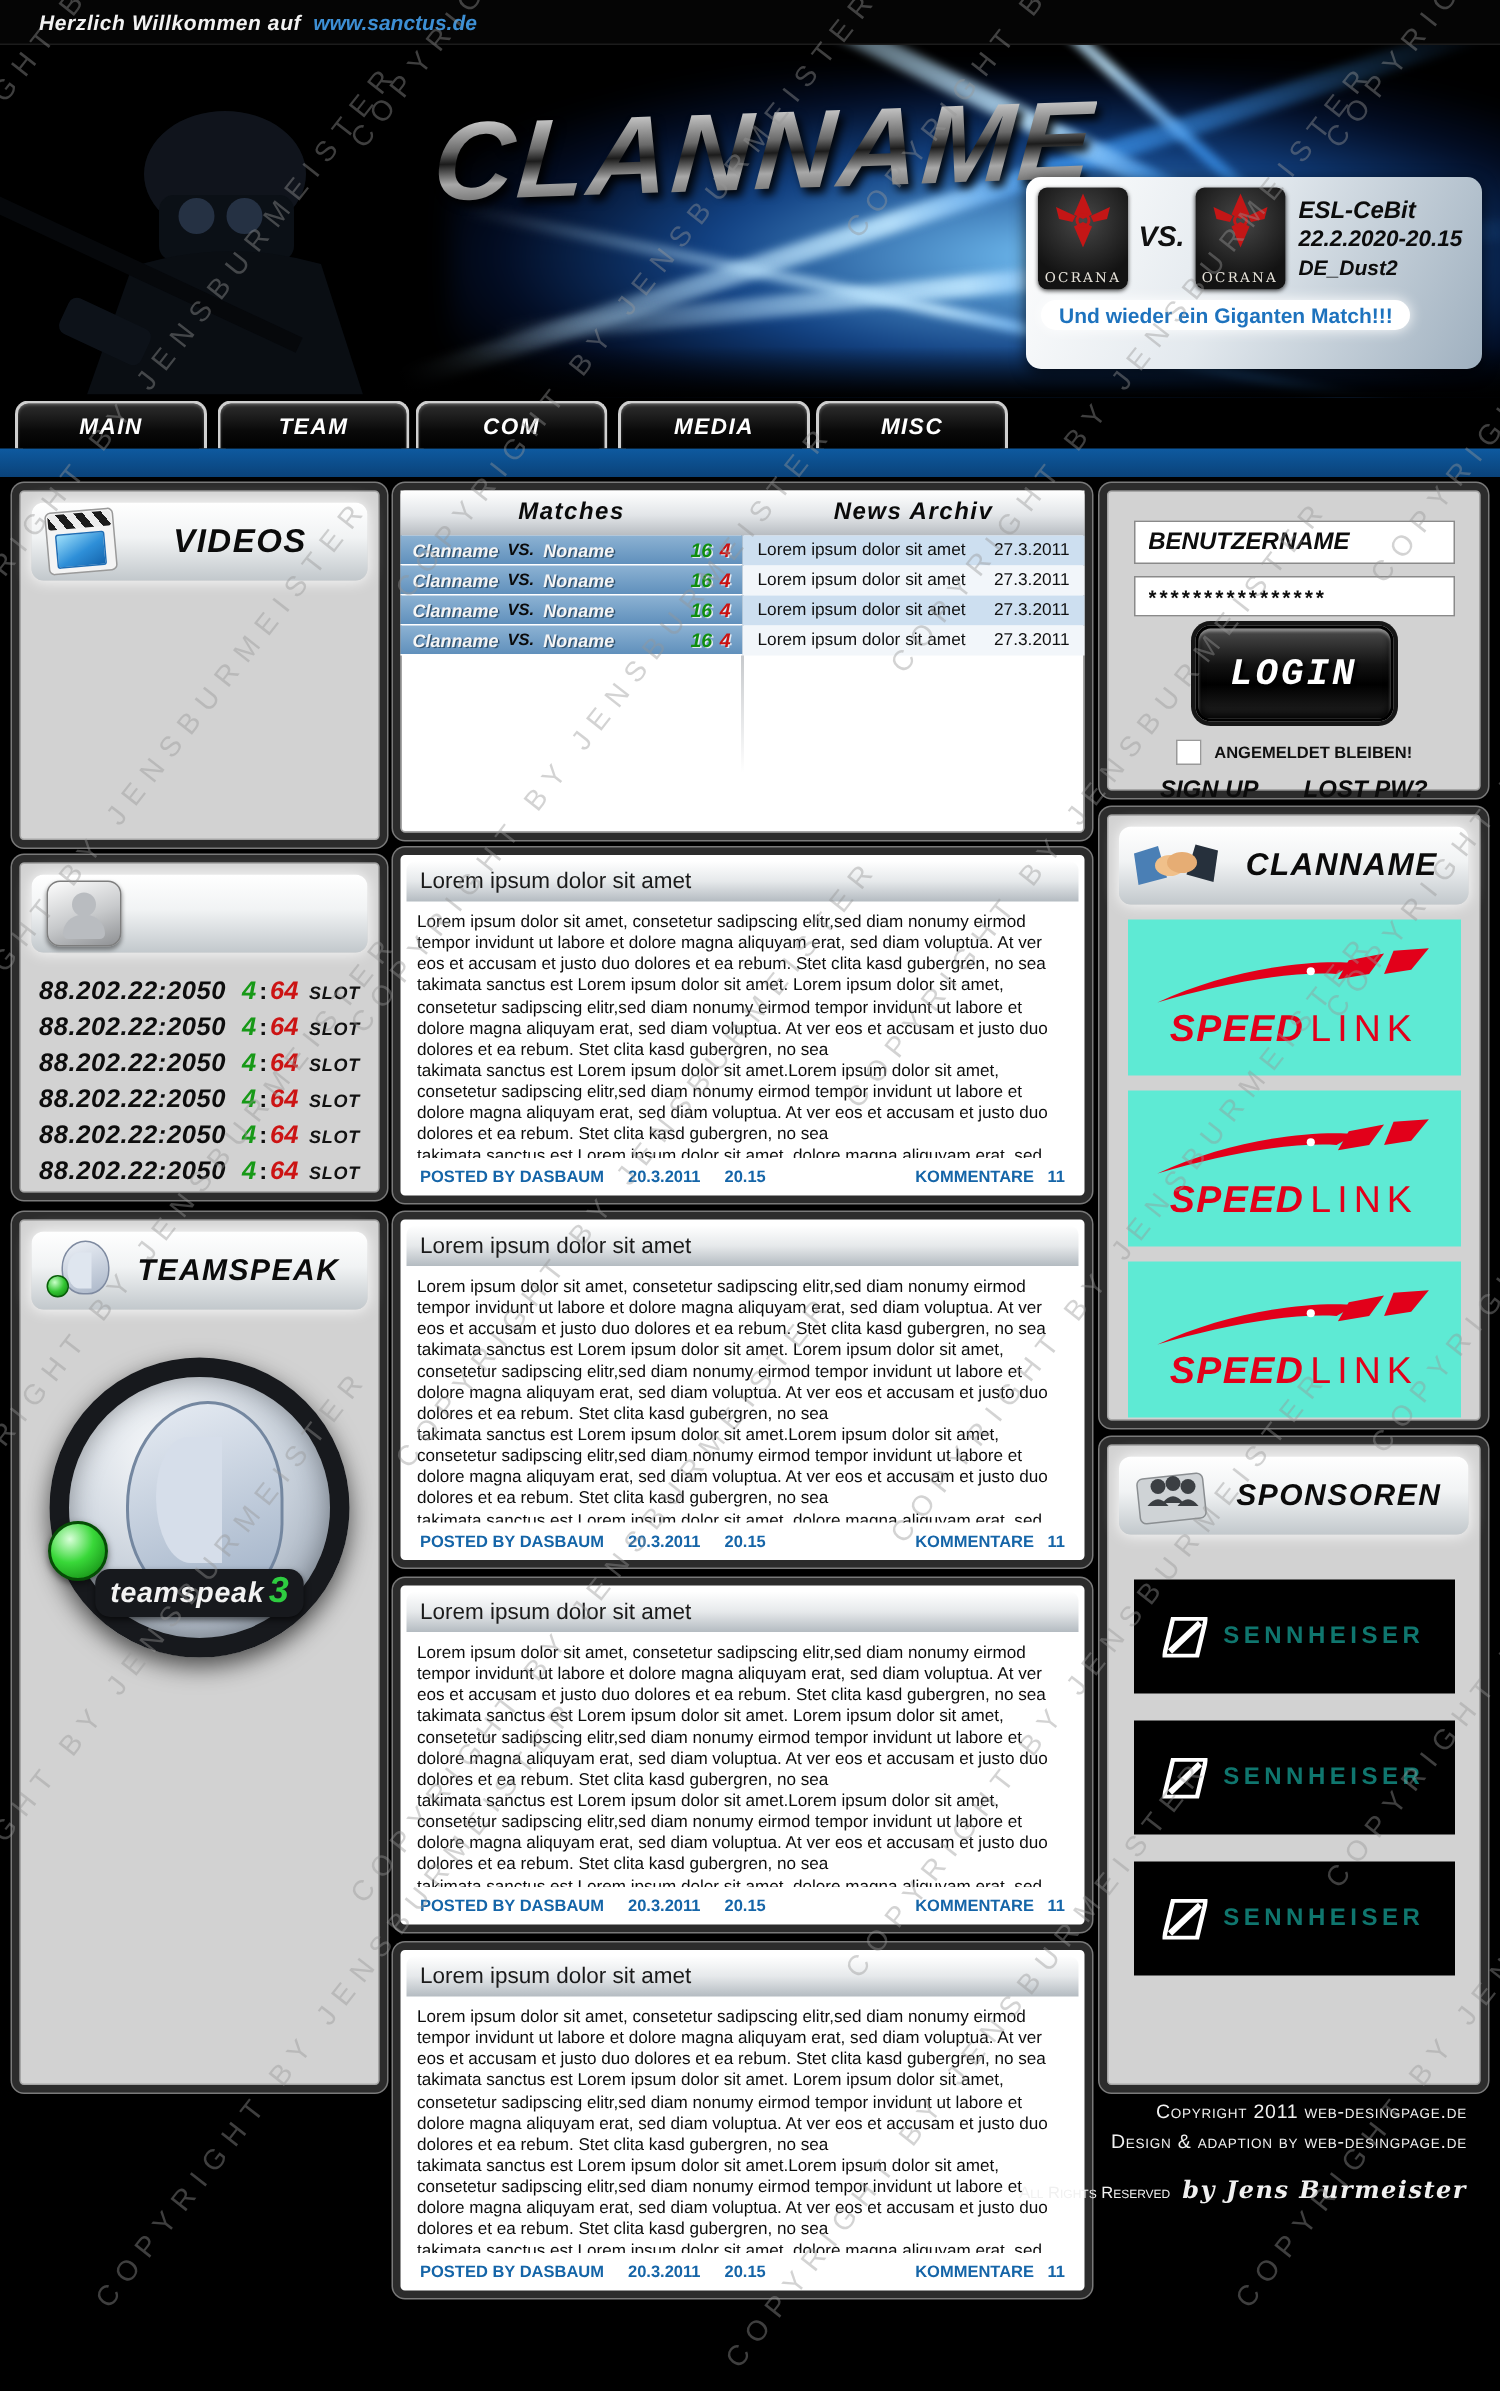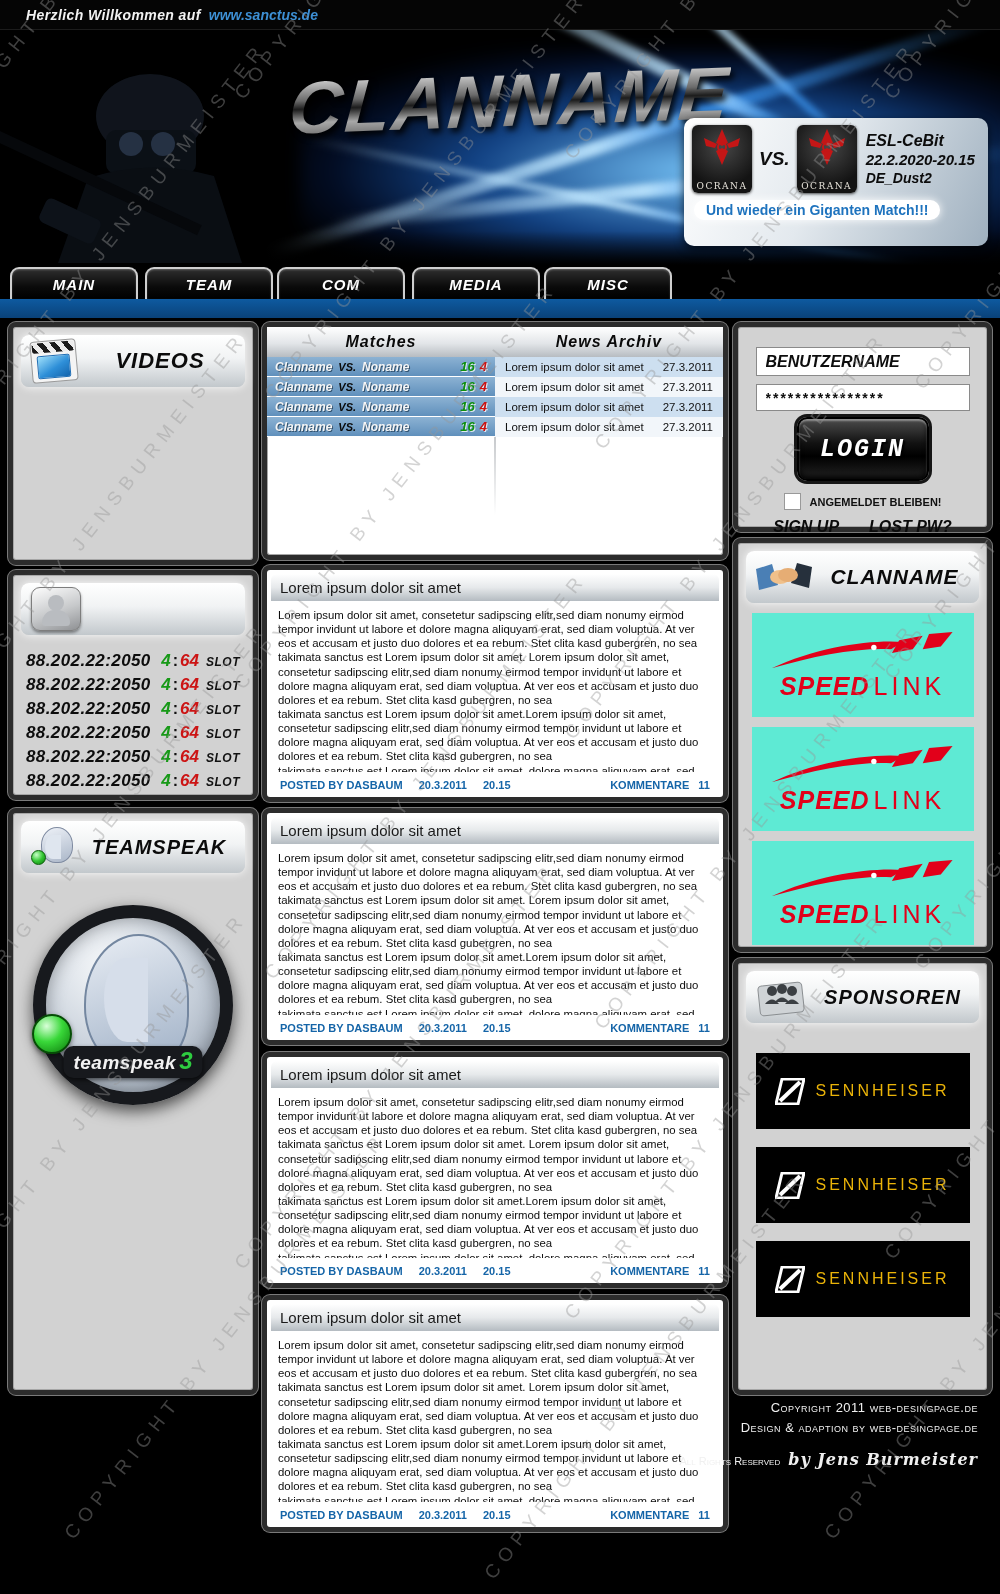--- a/index.html
+++ b/index.html
@@ -186,21 +186,21 @@
   .pbox { margin:10px auto 0; width:222px; height:104px; background:#5eead4; cursor:pointer;
           display:flex; flex-direction:column; align-items:center; justify-content:center; }
   .sl-text { line-height:1; margin-top:2px; }
   .sl-speed { color:#e2001a; font-weight:900; font-style:italic; font-size:25px; letter-spacing:1px; }
   .sl-link  { color:#e2001a; font-weight:400; font-size:25px; letter-spacing:4px; margin-left:4px; }
 
   .sponsorbox { left:733px; top:958px; width:259px; height:437px; }
   .sbox { margin:18px auto 0; width:214px; height:76px; background:#000; cursor:pointer;
           display:flex; align-items:center; justify-content:center; gap:10px; }
   .sbox.first { margin-top:30px; }
-  .sn-text { color:#eab308; font-weight:normal; font-size:16px; letter-spacing:3px; }
+  .sn-text { color:#0f766e; font-weight:bold; font-size:16px; letter-spacing:3px; }
 
   
   .footer { position:absolute; right:22px; top:1398px; text-align:right; color:#f0f0f0; z-index:5; }
   .f-line { font-size:13px; font-variant:small-caps; letter-spacing:.5px; line-height:1.5; }
   .f3 { margin-top:13px; display:flex; justify-content:center; align-items:baseline; gap:8px; }
   .f3-pre { font-size:11px; font-variant:small-caps; }
   .f3-by { font-family:"DejaVu Serif",serif; font-style:italic; font-weight:bold; font-size:16px; letter-spacing:1px; }
 
   
   #wm-layer { position:absolute; inset:0; z-index:60; pointer-events:none; overflow:hidden; }

